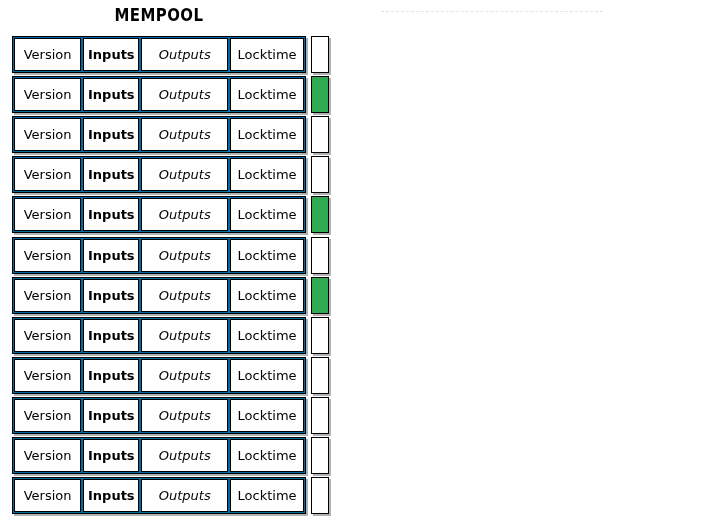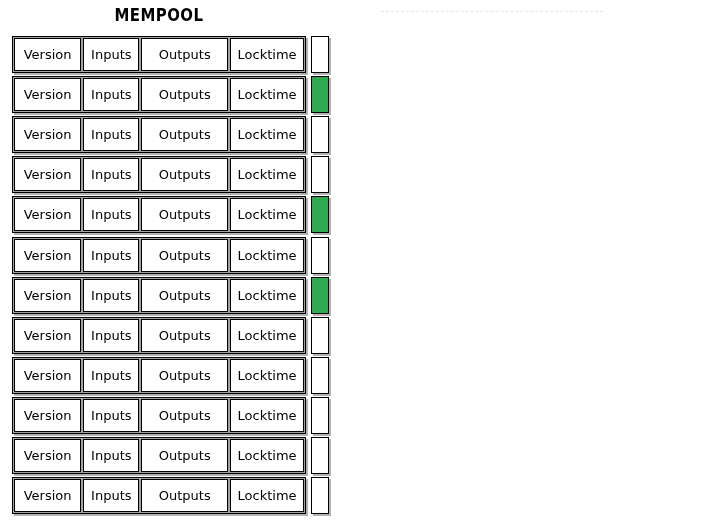--- a/index.html
+++ b/index.html
@@ -59,43 +59,43 @@
     height: 520px;
   }
 
   .tx-row {
     position: absolute;
     left: 11px;
     width: 294px;
     height: 37px;
     box-sizing: border-box;
     border: 1.5px solid #000000;
-    background: #a3a3a3;
+    background: #0369a1;
     box-shadow: 2px 2px 0 rgba(0,0,0,0.30);
     display: flex;
     align-items: stretch;
   }
 
   .tx-cell {
     box-sizing: border-box;
     border: 1.5px solid #000000;
     background: #ffffff;
     display: flex;
     align-items: center;
     justify-content: center;
     font-size: 13px;
     color: #000000;
     white-space: nowrap;
     overflow: hidden;
     margin: 1px;
   }
 
   .tx-cell.c-version  { width: 72px; }
-  .tx-cell.c-inputs   { width: 60px; }
-  .tx-cell.c-outputs  { width: 93px; }
+  .tx-cell.c-inputs   { width: 60px; font-weight: bold; }
+  .tx-cell.c-outputs  { width: 93px; font-style: italic; }
   .tx-cell.c-locktime { width: 79px; }
 
   
   .tx-status {
     position: absolute;
     left: 310px;
     width: 18px;
     height: 37px;
     box-sizing: border-box;
     border: 1.5px solid #000000;

